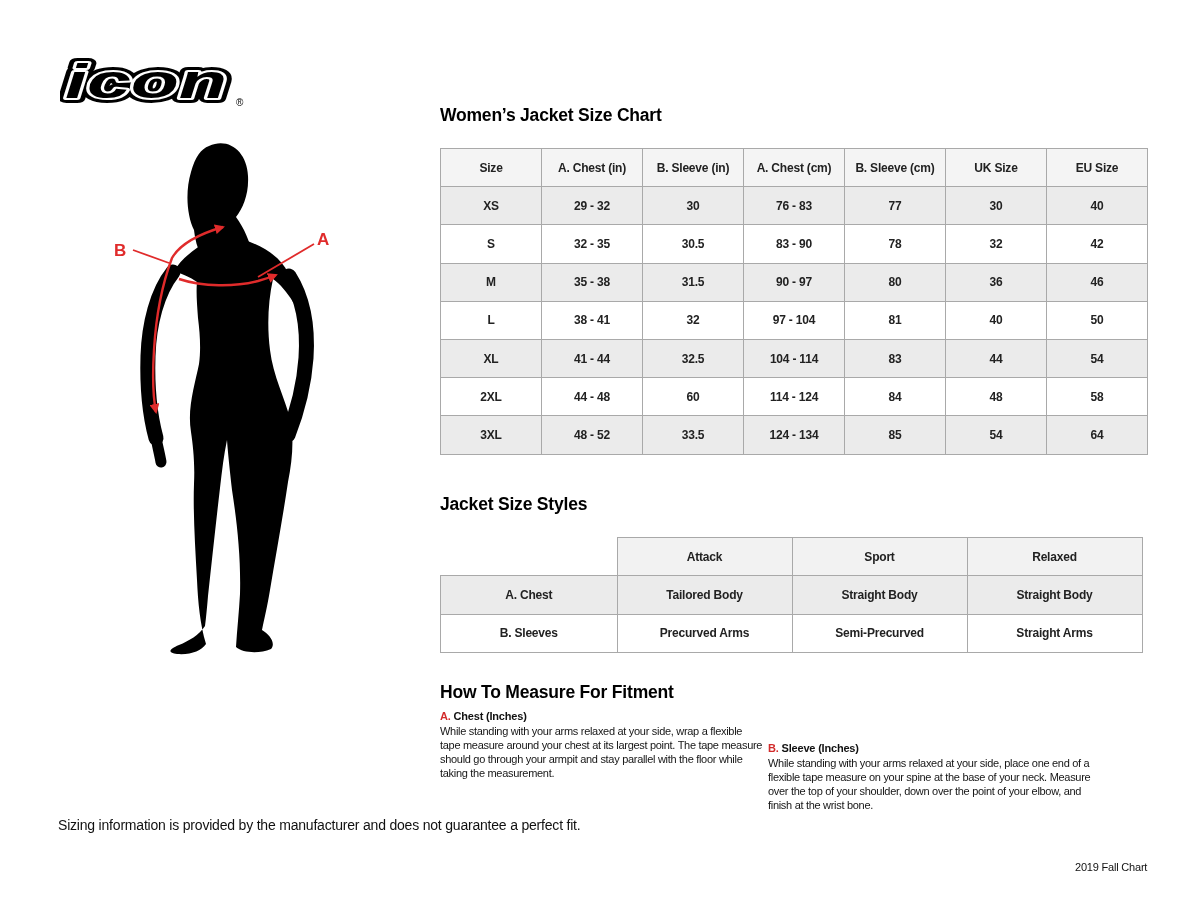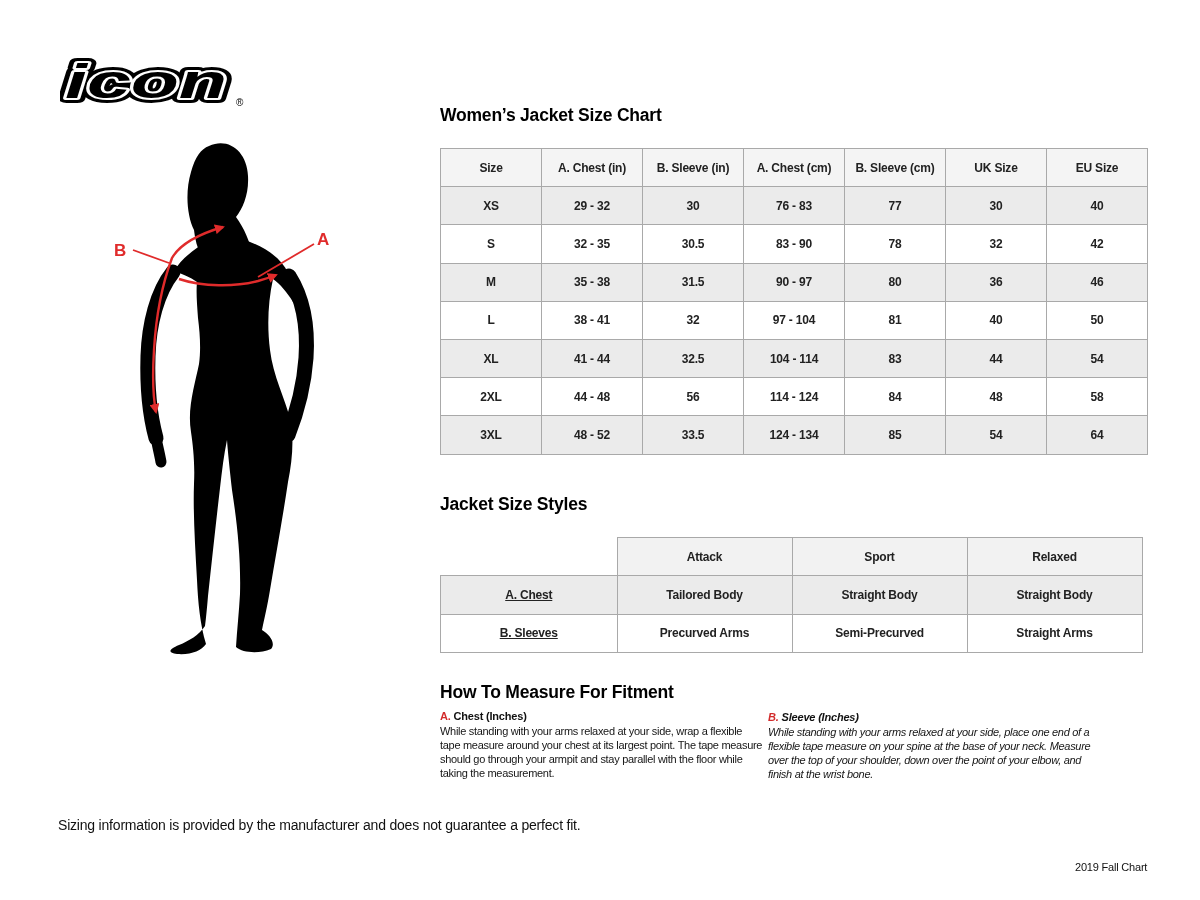--- a/index.html
+++ b/index.html
@@ -27,30 +27,30 @@
     font-size:12px;font-weight:700;letter-spacing:-0.2px;color:#222;
     padding:0;overflow:hidden;white-space:nowrap;
   }
   #size-table{left:440px;top:148px;width:700px;}
   #size-table th,#size-table td{width:100px;height:37.2px;}
   #size-table thead th{background:#f4f4f4;}
   #size-table tbody tr:nth-child(odd){background:#ebebeb;}
   #size-table tbody tr:nth-child(even){background:#ffffff;}
   #styles-table{left:440px;top:537px;width:700px;}
   #styles-table th,#styles-table td{height:37.3px;}
-  #styles-table th:first-child,#styles-table td:first-child{width:176px;text-decoration:underline;}
+  #styles-table th:first-child,#styles-table td:first-child{width:176px;}
   #styles-table th,#styles-table td{width:174px;}
   #styles-table thead th{background:#f2f2f2;}
   #styles-table thead th.blank{background:#ffffff;border:none;}
   #styles-table tbody tr:nth-child(1){background:#ebebeb;}
   #styles-table tbody tr:nth-child(2){background:#ffffff;}
   
   .measure-col{width:325px;}
   #measure-a{left:440px;top:710px;}
-  #measure-b{left:768px;top:711px;font-style:italic;}
+  #measure-b{left:768px;top:742px;}
   .measure-heading{font-size:11px;font-weight:700;letter-spacing:-0.2px;color:#111;}
   .measure-prefix{color:#d22b2b;margin-right:3px;}
   .measure-body{
     margin-top:2px;font-size:11px;line-height:14px;font-weight:400;
     letter-spacing:-0.3px;color:#151515;
   }
   
   #disclaimer{left:58px;top:818px;font-size:14px;line-height:14px;font-weight:400;letter-spacing:-0.2px;color:#111;}
   #chart-version{left:1075px;top:861px;font-size:11px;font-weight:400;letter-spacing:-0.2px;color:#111;}
 </style>
@@ -147,21 +147,21 @@
         <td>41 - 44</td>
         <td>32.5</td>
         <td>104 - 114</td>
         <td>83</td>
         <td>44</td>
         <td>54</td>
       </tr>
       <tr>
         <td>2XL</td>
         <td>44 - 48</td>
-        <td>56</td>
+        <td>60</td>
         <td>114 - 124</td>
         <td>84</td>
         <td>48</td>
         <td>58</td>
       </tr>
       <tr>
         <td>3XL</td>
         <td>48 - 52</td>
         <td>33.5</td>
         <td>124 - 134</td>

